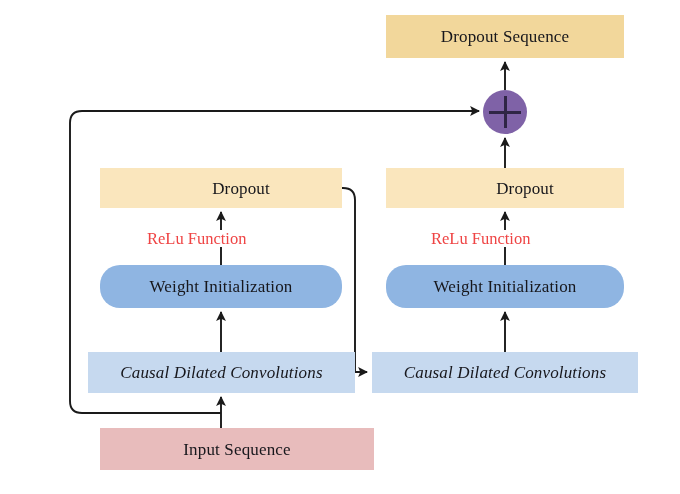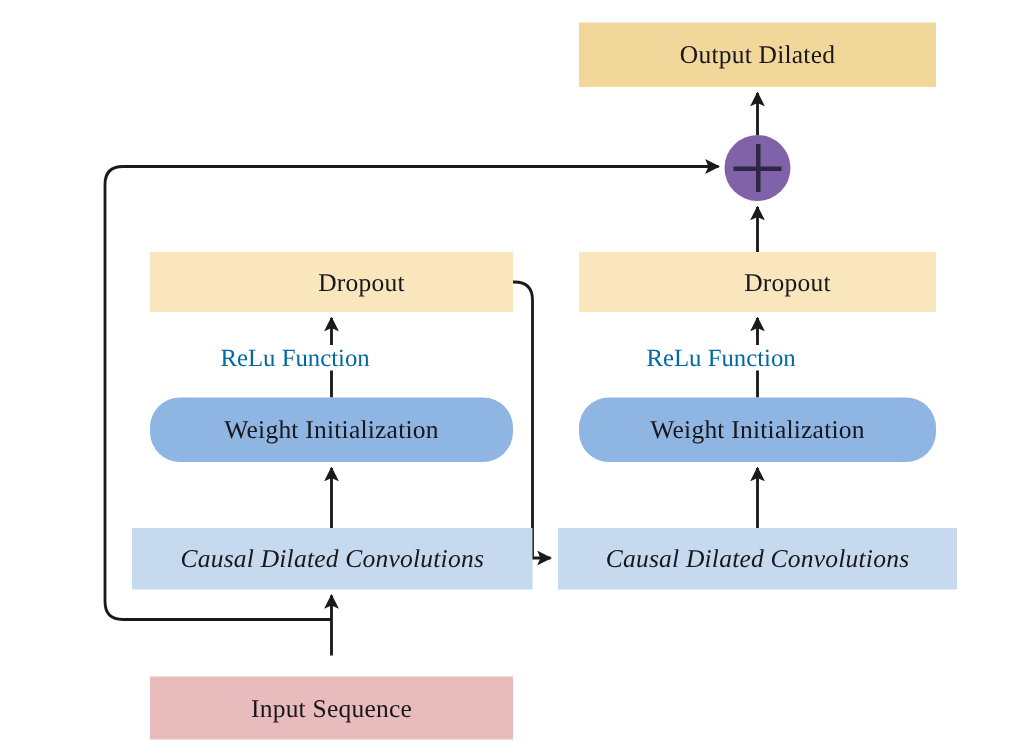--- a/index.html
+++ b/index.html
@@ -42,21 +42,21 @@
   }
   .node.output  { background: #f2d79b; }
   .node.dropout { background: #fae6bd; padding-left: 40px; }
   .node.weight  { background: #8fb5e2; border-radius: 20px; }
   .node.causal  { background: #c6d9ef; font-style: italic; }
   .node.input   { background: #e8bcbc; }
 
   .edge-label {
     position: absolute;
     font-size: 16.5px;
-    color: #0369a1;
+    color: #ef4444;
     white-space: nowrap;
     background: #ffffff;
     padding: 0 4px;
     line-height: 1.05;
   }
 
   .add-node {
     position: absolute;
     border-radius: 50%;
     background: #7f62a7;
@@ -106,21 +106,21 @@
 
       <path d="M 221 437 L 221 397" marker-end="url(#ah)"></path>
 
       <path d="M 221 413 L 82 413 Q 70 413 70 401 L 70 123 Q 70 111 82 111 L 479 111" marker-end="url(#ah)"></path>
 
       <path d="M 342 188 L 343 188 Q 355 188 355 200 L 355 372 L 367 372" marker-end="url(#ah)"></path>
     </g>
   </svg>
 
   <div class="node output" style="left:386px; top:15px; width:238px; height:43px;">
-    <span>Output Dilated</span>
+    <span>Dropout Sequence</span>
   </div>
 
   <div class="add-node" style="left:483px; top:90px; width:44px; height:44px;">
     <span class="plus-h"></span>
     <span class="plus-v"></span>
   </div>
 
   <div class="node dropout" style="left:100px; top:168px; width:242px; height:40px;">
     <span>Dropout</span>
   </div>
@@ -146,17 +146,17 @@
   </div>
 
   <div class="node causal" style="left:88px; top:352px; width:267px; height:41px;">
     <span>Causal Dilated Convolutions</span>
   </div>
 
   <div class="node causal" style="left:372px; top:352px; width:266px; height:41px;">
     <span>Causal Dilated Convolutions</span>
   </div>
 
-  <div class="node input" style="left:100px; top:451px; width:242px; height:42px;">
+  <div class="node input" style="left:100px; top:428px; width:274px; height:42px;">
     <span>Input Sequence</span>
   </div>
 
 </div>
 
 </body></html>

